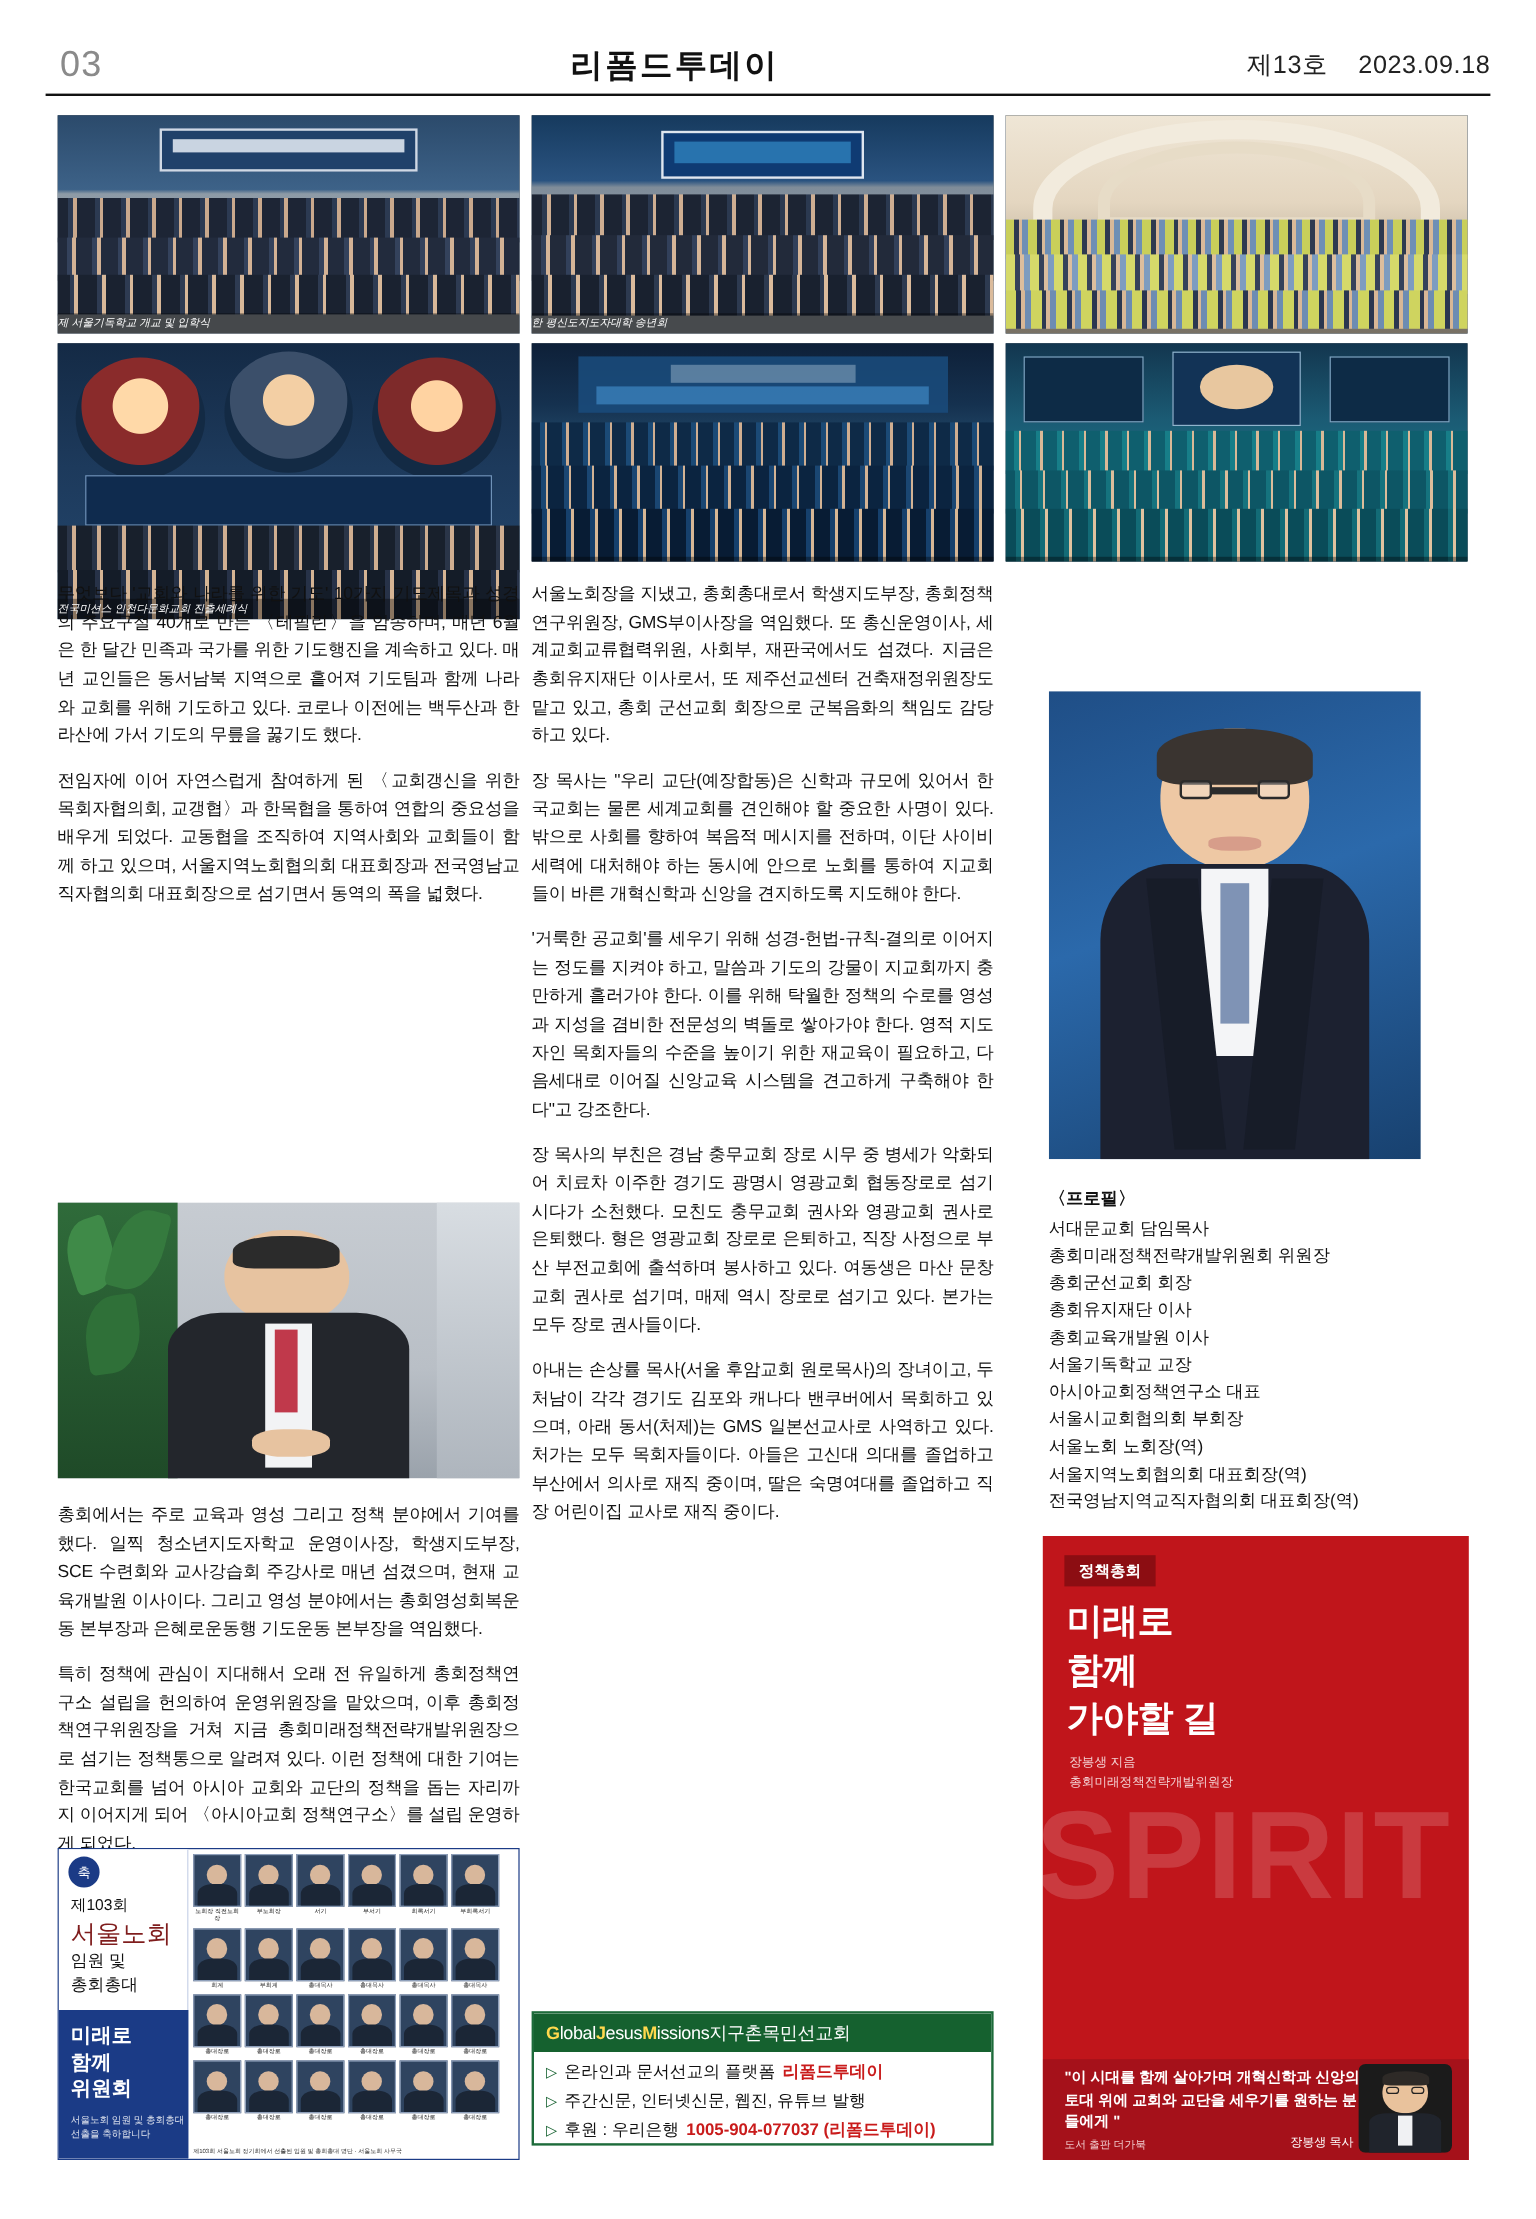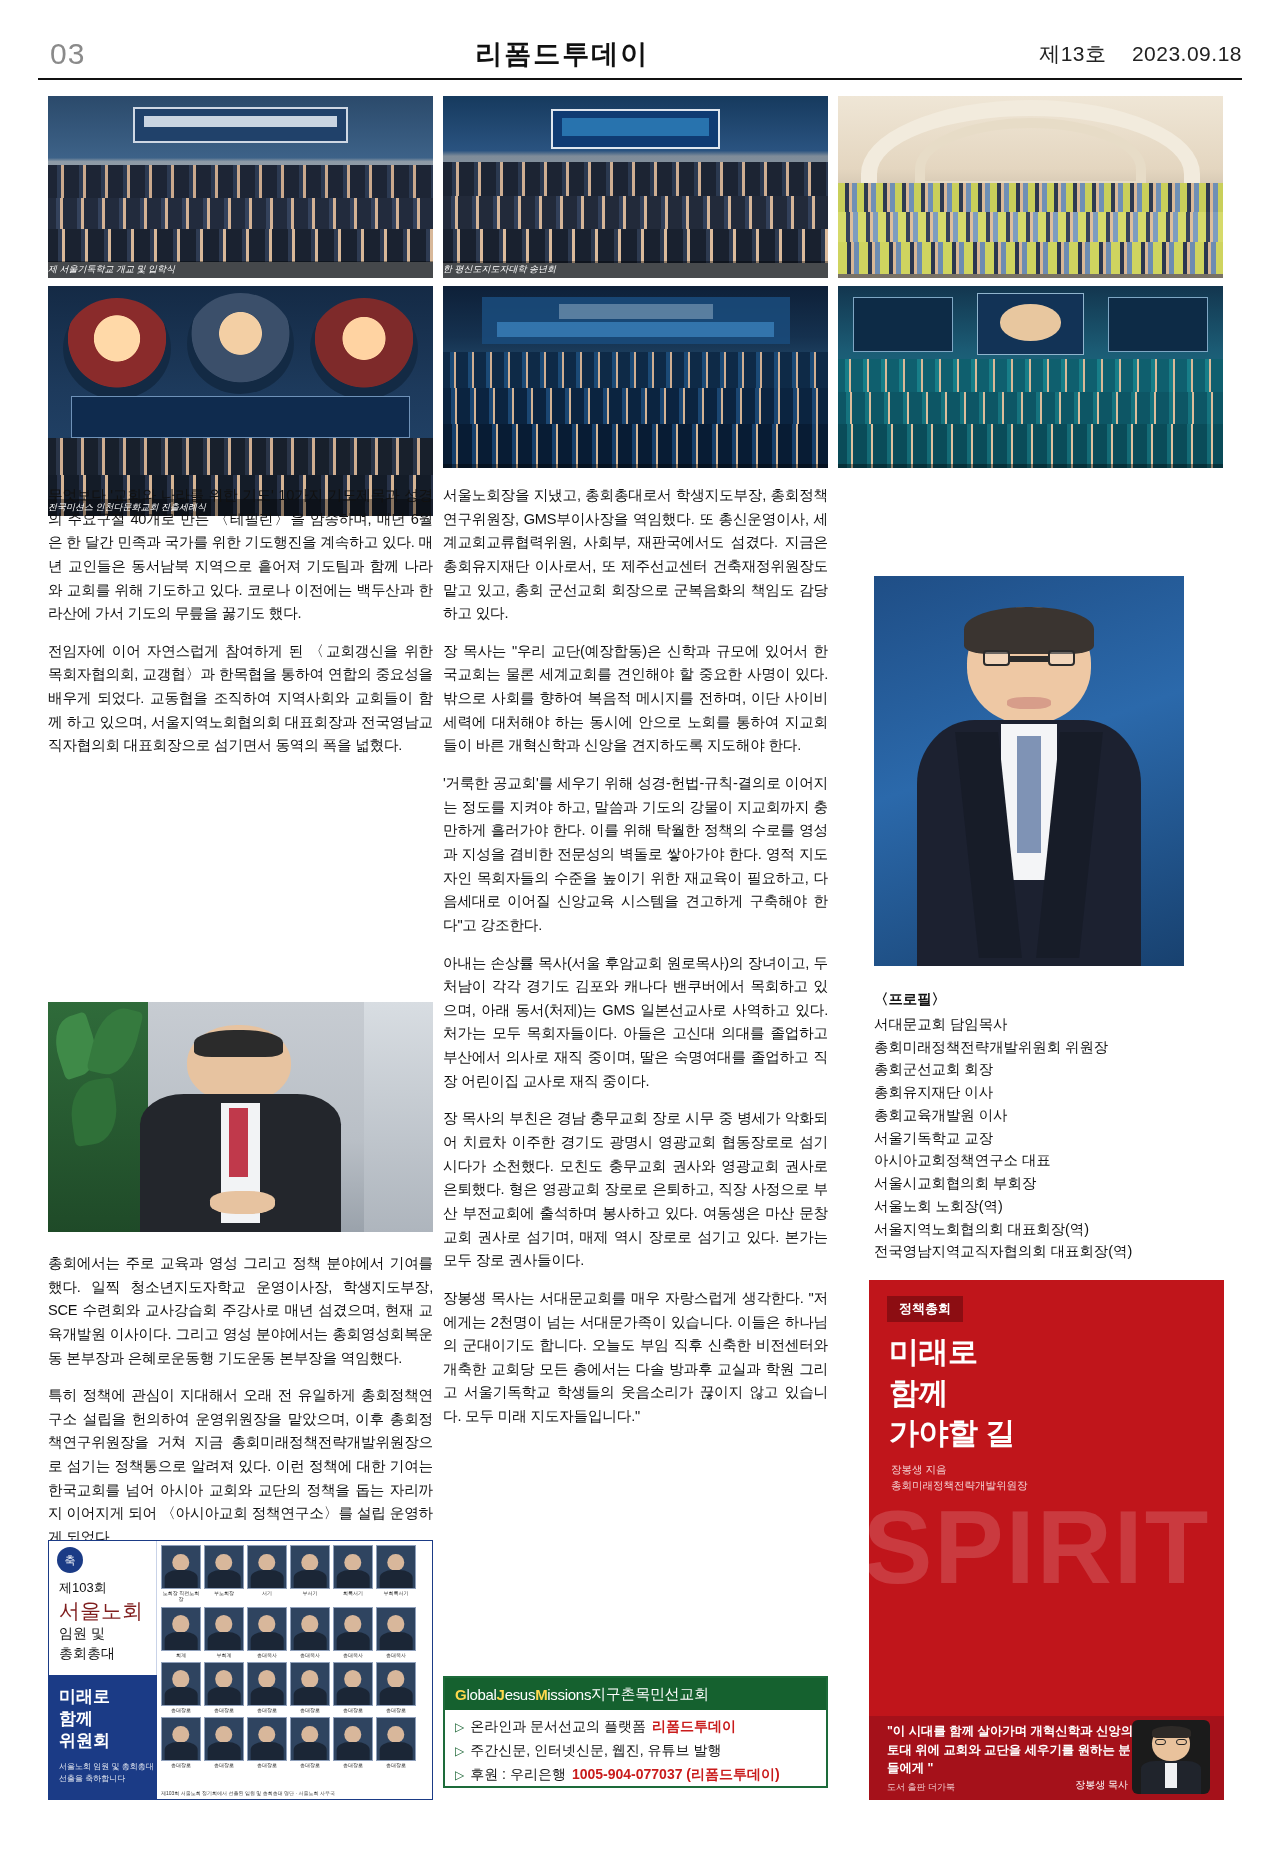--- a/index.html
+++ b/index.html
@@ -303,23 +303,22 @@
 
 <div class="col" style="left:48px; top:1252px; width:385px;">
   <p>총회에서는 주로 교육과 영성 그리고 정책 분야에서 기여를 했다. 일찍 청소년지도자학교 운영이사장, 학생지도부장, SCE 수련회와 교사강습회 주강사로 매년 섬겼으며, 현재 교육개발원 이사이다. 그리고 영성 분야에서는 총회영성회복운동 본부장과 은혜로운동행 기도운동 본부장을 역임했다.</p>
   <p>특히 정책에 관심이 지대해서 오래 전 유일하게 총회정책연구소 설립을 헌의하여 운영위원장을 맡았으며, 이후 총회정책연구위원장을 거쳐 지금 총회미래정책전략개발위원장으로 섬기는 정책통으로 알려져 있다. 이런 정책에 대한 기여는 한국교회를 넘어 아시아 교회와 교단의 정책을 돕는 자리까지 이어지게 되어 〈아시아교회 정책연구소〉를 설립 운영하게 되었다.</p>
 </div>
 
 <div class="col" style="left:443px; top:484px; width:385px;">
   <p>서울노회장을 지냈고, 총회총대로서 학생지도부장, 총회정책연구위원장, GMS부이사장을 역임했다. 또 총신운영이사, 세계교회교류협력위원, 사회부, 재판국에서도 섬겼다. 지금은 총회유지재단 이사로서, 또 제주선교센터 건축재정위원장도 맡고 있고, 총회 군선교회 회장으로 군복음화의 책임도 감당하고 있다.</p>
   <p>장 목사는 "우리 교단(예장합동)은 신학과 규모에 있어서 한국교회는 물론 세계교회를 견인해야 할 중요한 사명이 있다. 밖으로 사회를 향하여 복음적 메시지를 전하며, 이단 사이비세력에 대처해야 하는 동시에 안으로 노회를 통하여 지교회들이 바른 개혁신학과 신앙을 견지하도록 지도해야 한다.</p>
   <p>'거룩한 공교회'를 세우기 위해 성경-헌법-규칙-결의로 이어지는 정도를 지켜야 하고, 말씀과 기도의 강물이 지교회까지 충만하게 흘러가야 한다. 이를 위해 탁월한 정책의 수로를 영성과 지성을 겸비한 전문성의 벽돌로 쌓아가야 한다. 영적 지도자인 목회자들의 수준을 높이기 위한 재교육이 필요하고, 다음세대로 이어질 신앙교육 시스템을 견고하게 구축해야 한다"고 강조한다.</p>
+  <p>장 목사의 부친은 경남 충무교회 장로 시무 중 병세가 악화되어 치료차 이주한 경기도 광명시 영광교회 협동장로로 섬기시다가 소천했다. 모친도 충무교회 권사와 영광교회 권사로 은퇴했다. 형은 영광교회 장로로 은퇴하고, 직장 사정으로 부산 부전교회에 출석하며 봉사하고 있다. 여동생은 마산 문창교회 권사로 섬기며, 매제 역시 장로로 섬기고 있다. 본가는 모두 장로 권사들이다.</p>
   <p>아내는 손상률 목사(서울 후암교회 원로목사)의 장녀이고, 두 처남이 각각 경기도 김포와 캐나다 밴쿠버에서 목회하고 있으며, 아래 동서(처제)는 GMS 일본선교사로 사역하고 있다. 처가는 모두 목회자들이다. 아들은 고신대 의대를 졸업하고 부산에서 의사로 재직 중이며, 딸은 숙명여대를 졸업하고 직장 어린이집 교사로 재직 중이다.</p>
-  <p>장 목사의 부친은 경남 충무교회 장로 시무 중 병세가 악화되어 치료차 이주한 경기도 광명시 영광교회 협동장로로 섬기시다가 소천했다. 모친도 충무교회 권사와 영광교회 권사로 은퇴했다. 형은 영광교회 장로로 은퇴하고, 직장 사정으로 부산 부전교회에 출석하며 봉사하고 있다. 여동생은 마산 문창교회 권사로 섬기며, 매제 역시 장로로 섬기고 있다. 본가는 모두 장로 권사들이다.</p>
-  <p>장봉생 목사는 서대문교회를 매우 자랑스럽게 생각한다. "저에게는 2천명이 넘는 서대문가족이 있습니다. 이들은 하나님의 군대이기도 합니다. 오늘도 부임 직후 신축한 비전센터와 개축한 교회당 모든 층에서는 다솔 방과후 교실과 학원 그리고 서울기독학교 학생들의 웃음소리가 끊이지 않고 있습니다. 모두 미래 지도자들입니다."</p>
 </div>
 
 <div class="portrait" style="left:874px; top:576px; width:310px; height:390px;">
   <div style="position:absolute;inset:0;background:linear-gradient(160deg,#1f4e86 0%,#2b69ab 45%,#18416f 100%);"></div>
   <div style="position:absolute;left:30%;top:8%;width:40%;height:30%;border-radius:48%;background:#eec8a4;"></div>
   <div style="position:absolute;left:29%;top:8%;width:42%;height:12%;background:#3a3430;border-radius:48% 48% 18% 18%;"></div>
   <div style="position:absolute;left:35%;top:19%;width:9%;height:4%;border:2px solid #2b2b2b;border-radius:4px;background:rgba(255,255,255,.25);"></div>
   <div style="position:absolute;left:56%;top:19%;width:9%;height:4%;border:2px solid #2b2b2b;border-radius:4px;background:rgba(255,255,255,.25);"></div>
   <div style="position:absolute;left:44%;top:20.6%;width:12%;height:1.5%;background:#2b2b2b;"></div>
   <div style="position:absolute;left:43%;top:31%;width:14%;height:3%;background:#d79d8a;border-radius:40%;"></div>

